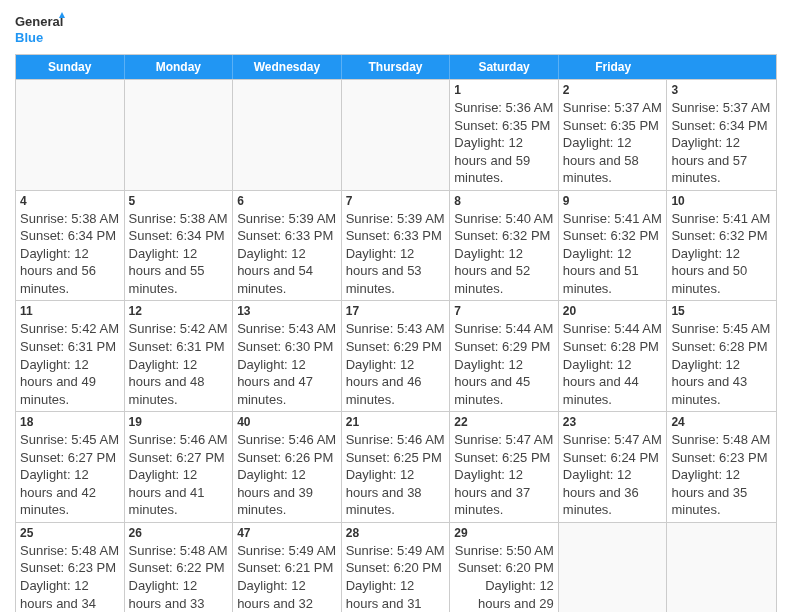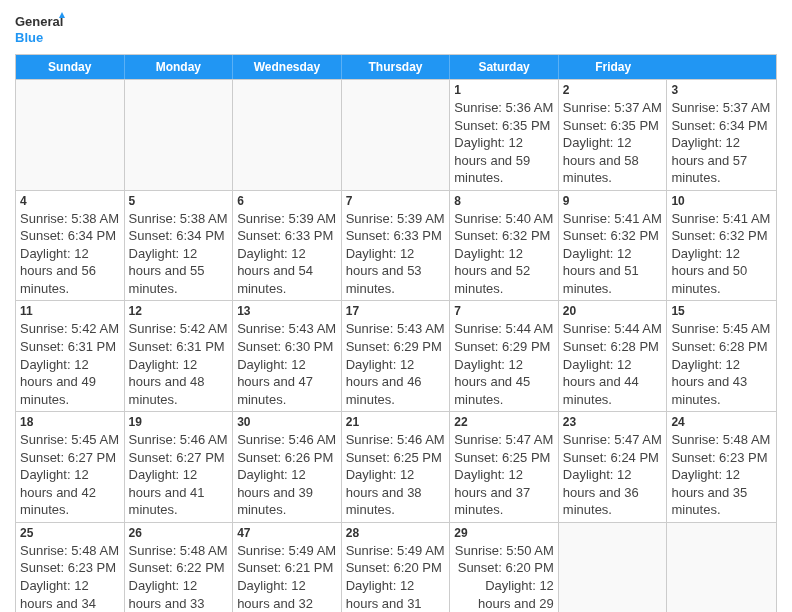--- a/index.html
+++ b/index.html
@@ -249,21 +249,21 @@
 Sunset: 6:27 PM
 Daylight: 12 hours and 42 minutes.</div>
           </div>
           <div class="cal-cell">
             <div class="day-num">19</div>
             <div class="cell-detail" style="white-space: pre-line;">Sunrise: 5:46 AM
 Sunset: 6:27 PM
 Daylight: 12 hours and 41 minutes.</div>
           </div>
           <div class="cal-cell">
-            <div class="day-num">30</div>
+            <div class="day-num">40</div>
             <div class="cell-detail" style="white-space: pre-line;">Sunrise: 5:46 AM
 Sunset: 6:26 PM
 Daylight: 12 hours and 39 minutes.</div>
           </div>
           <div class="cal-cell">
             <div class="day-num">21</div>
             <div class="cell-detail" style="white-space: pre-line;">Sunrise: 5:46 AM
 Sunset: 6:25 PM
 Daylight: 12 hours and 38 minutes.</div>
           </div>

